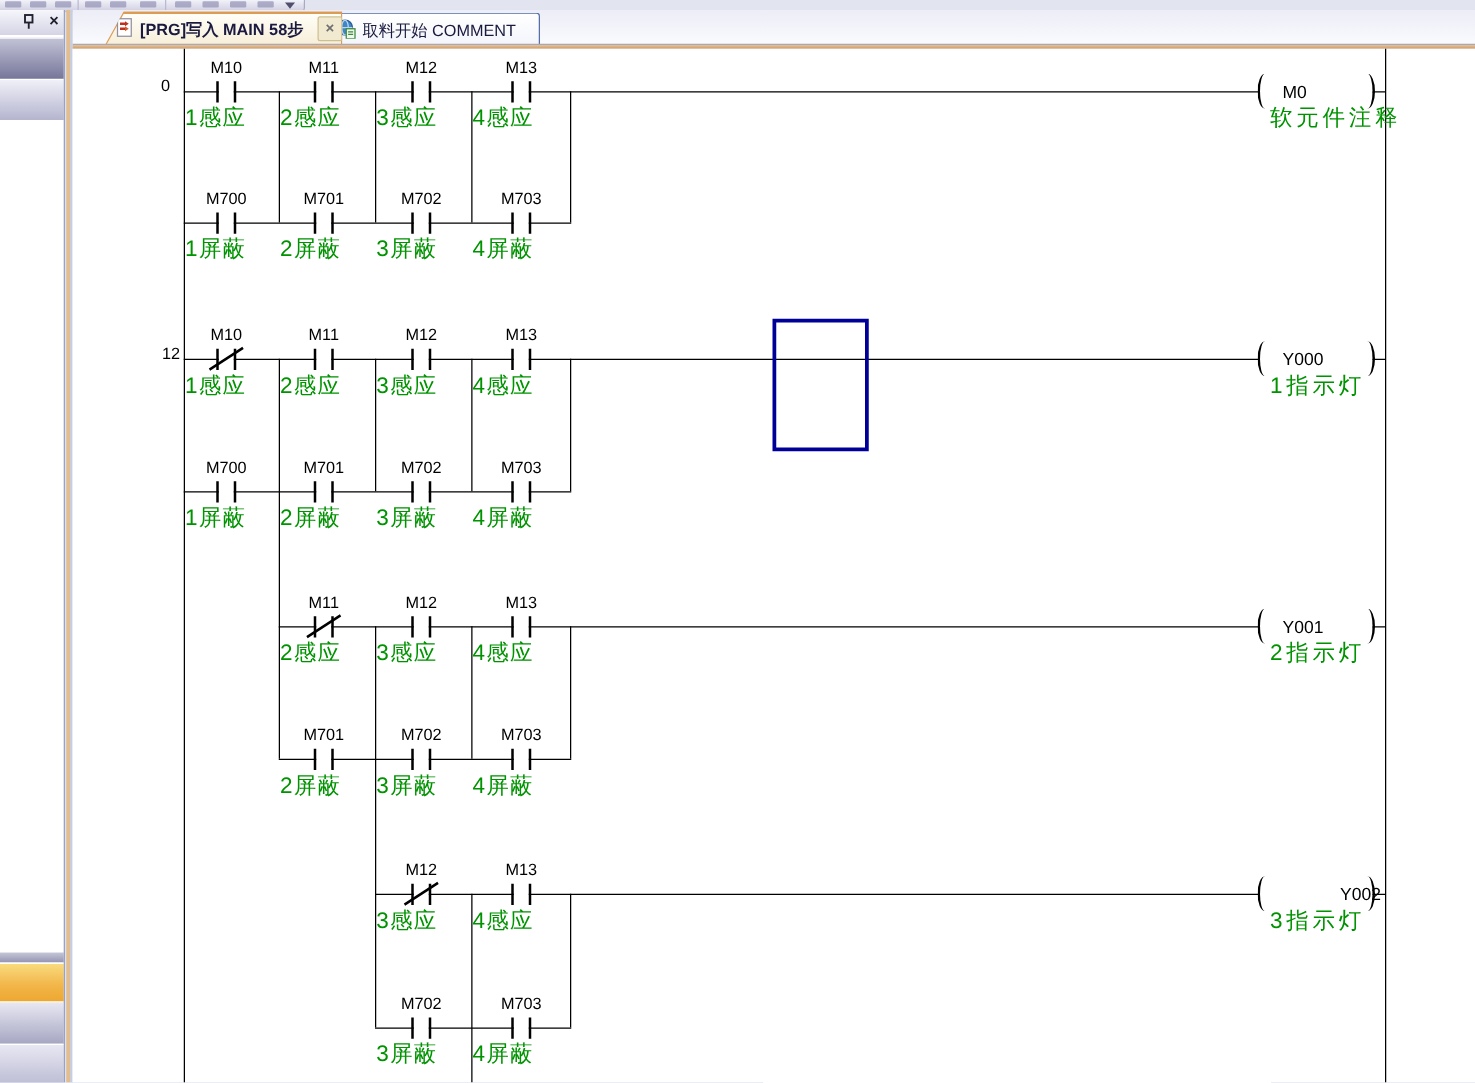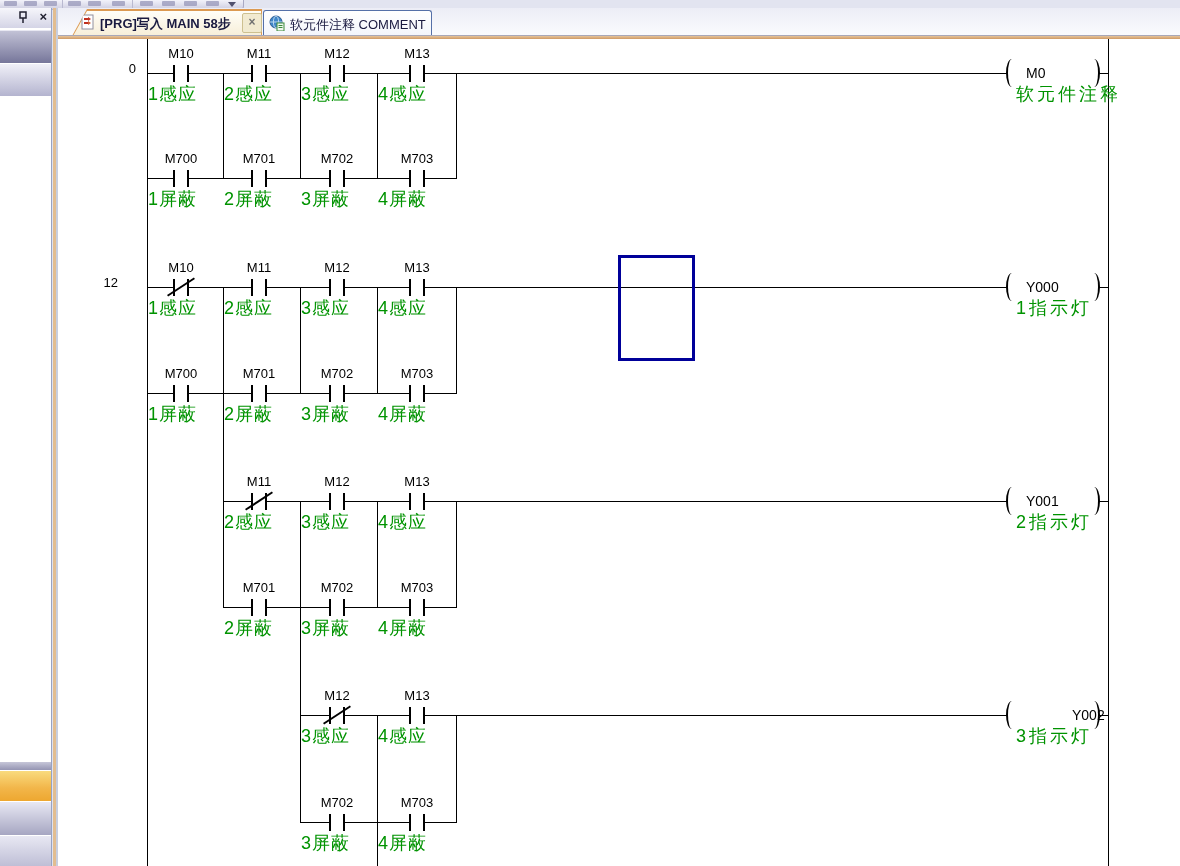--- a/index.html
+++ b/index.html
@@ -13,21 +13,21 @@
   .tfrag{position:absolute;top:1px;width:13px;height:5px;background:#9191b5;opacity:.7;border-radius:1px;}
   .tsep{position:absolute;top:0;width:1px;height:8px;background:#b9b9d0;}
   .tchev{position:absolute;top:2px;width:0;height:0;border-left:4px solid transparent;
       border-right:4px solid transparent;border-top:5px solid #50506e;}
   
   .tabbar{position:absolute;left:58px;top:8px;width:1122px;height:28px;
       background:linear-gradient(#ecedf6,#fafbfe);}
   .underline-gray{position:absolute;left:58px;top:35px;width:1122px;height:1px;background:#a8a8b8;}
   .underline-orange{position:absolute;left:58px;top:36px;width:1122px;height:3px;
       background:linear-gradient(#e6c49c,#cf9a64);}
-  .tab-active{position:absolute;left:72px;top:9px;width:190px;height:27px;background:#dc9a52;
+  .tab-active{position:absolute;left:84px;top:9px;width:190px;height:27px;background:#dc9a52;
       -webkit-clip-path:polygon(15px 0,100% 0,100% 100%,0 100%);
       clip-path:polygon(15px 0,100% 0,100% 100%,0 100%);}
   .tab-active-inner{position:absolute;left:1px;top:2px;right:1px;bottom:0;
       background:linear-gradient(#fffef8,#f7eed8);
       -webkit-clip-path:polygon(14px 0,100% 0,100% 100%,0 100%);
       clip-path:polygon(14px 0,100% 0,100% 100%,0 100%);}
   .tab-active-label{position:absolute;left:28px;top:6px;font-size:13px;font-weight:bold;
       color:#1a1a40;white-space:nowrap;}
   .tab-close{position:absolute;left:170px;top:4px;width:18px;height:18px;background:#f1ead0;
       border:1px solid #cdc090;border-radius:2px;text-align:center;line-height:16px;
@@ -108,21 +108,21 @@
     <span class="tabicon2">
       <svg width="16" height="16">
         <circle cx="7" cy="7" r="6" fill="#3f86c8" stroke="#2a5a90"></circle>
         <ellipse cx="7" cy="7" rx="2.6" ry="6" fill="none" stroke="#bcd8ef" stroke-width="1"></ellipse>
         <line x1="1" y1="7" x2="13" y2="7" stroke="#bcd8ef" stroke-width="1"></line>
         <rect x="8" y="8" width="7" height="8" fill="#eef6ee" stroke="#3a8a3a"></rect>
         <line x1="9.5" y1="10.5" x2="13.5" y2="10.5" stroke="#3a8a3a"></line>
         <line x1="9.5" y1="12.5" x2="13.5" y2="12.5" stroke="#3a8a3a"></line>
       </svg>
     </span>
-    <span class="tab-inactive-label">软元件注释 COMMENT</span>
+    <span class="tab-inactive-label">取料开始 COMMENT</span>
   </div>
 
   <div class="tab-active">
     <div class="tab-active-inner"></div>
     <span class="tabicon">
       <svg width="16" height="16">
         <rect x="2" y="1" width="11" height="14" fill="#ffffff" stroke="#9090a0"></rect>
         <path d="M4 5 L8 5" stroke="#c03020" stroke-width="2"></path>
         <path d="M4 9 L8 9" stroke="#c03020" stroke-width="2"></path>
         <path d="M8 3 L11 5 L8 7 Z" fill="#c03020"></path>
@@ -156,21 +156,21 @@
   <div class="vborder1"></div>
   <div class="vborder2"></div>
   <div class="vborder3"></div>
 
   <div class="editor"></div>
 
   <div class="vw" style="left:147px;top:39px;height:827px"></div>
   <div class="vw" style="left:1108px;top:39px;height:827px"></div>
 
   <div class="step" style="left:106px;top:62px">0</div>
-  <div class="step" style="left:88px;top:276px">12</div>
+  <div class="step" style="left:114px;top:276px">12</div>
 
   <div class="hw" style="left:147px;top:73px;width:861px"></div>
   <div class="hw" style="left:1098px;top:73px;width:10px"></div>
   <div class="hw" style="left:147px;top:178px;width:310px"></div>
   <div class="hw" style="left:147px;top:287px;width:861px"></div>
   <div class="hw" style="left:1098px;top:287px;width:10px"></div>
   <div class="hw" style="left:147px;top:393px;width:310px"></div>
   <div class="hw" style="left:223px;top:501px;width:785px"></div>
   <div class="hw" style="left:1098px;top:501px;width:10px"></div>
   <div class="hw" style="left:223px;top:607px;width:234px"></div>

